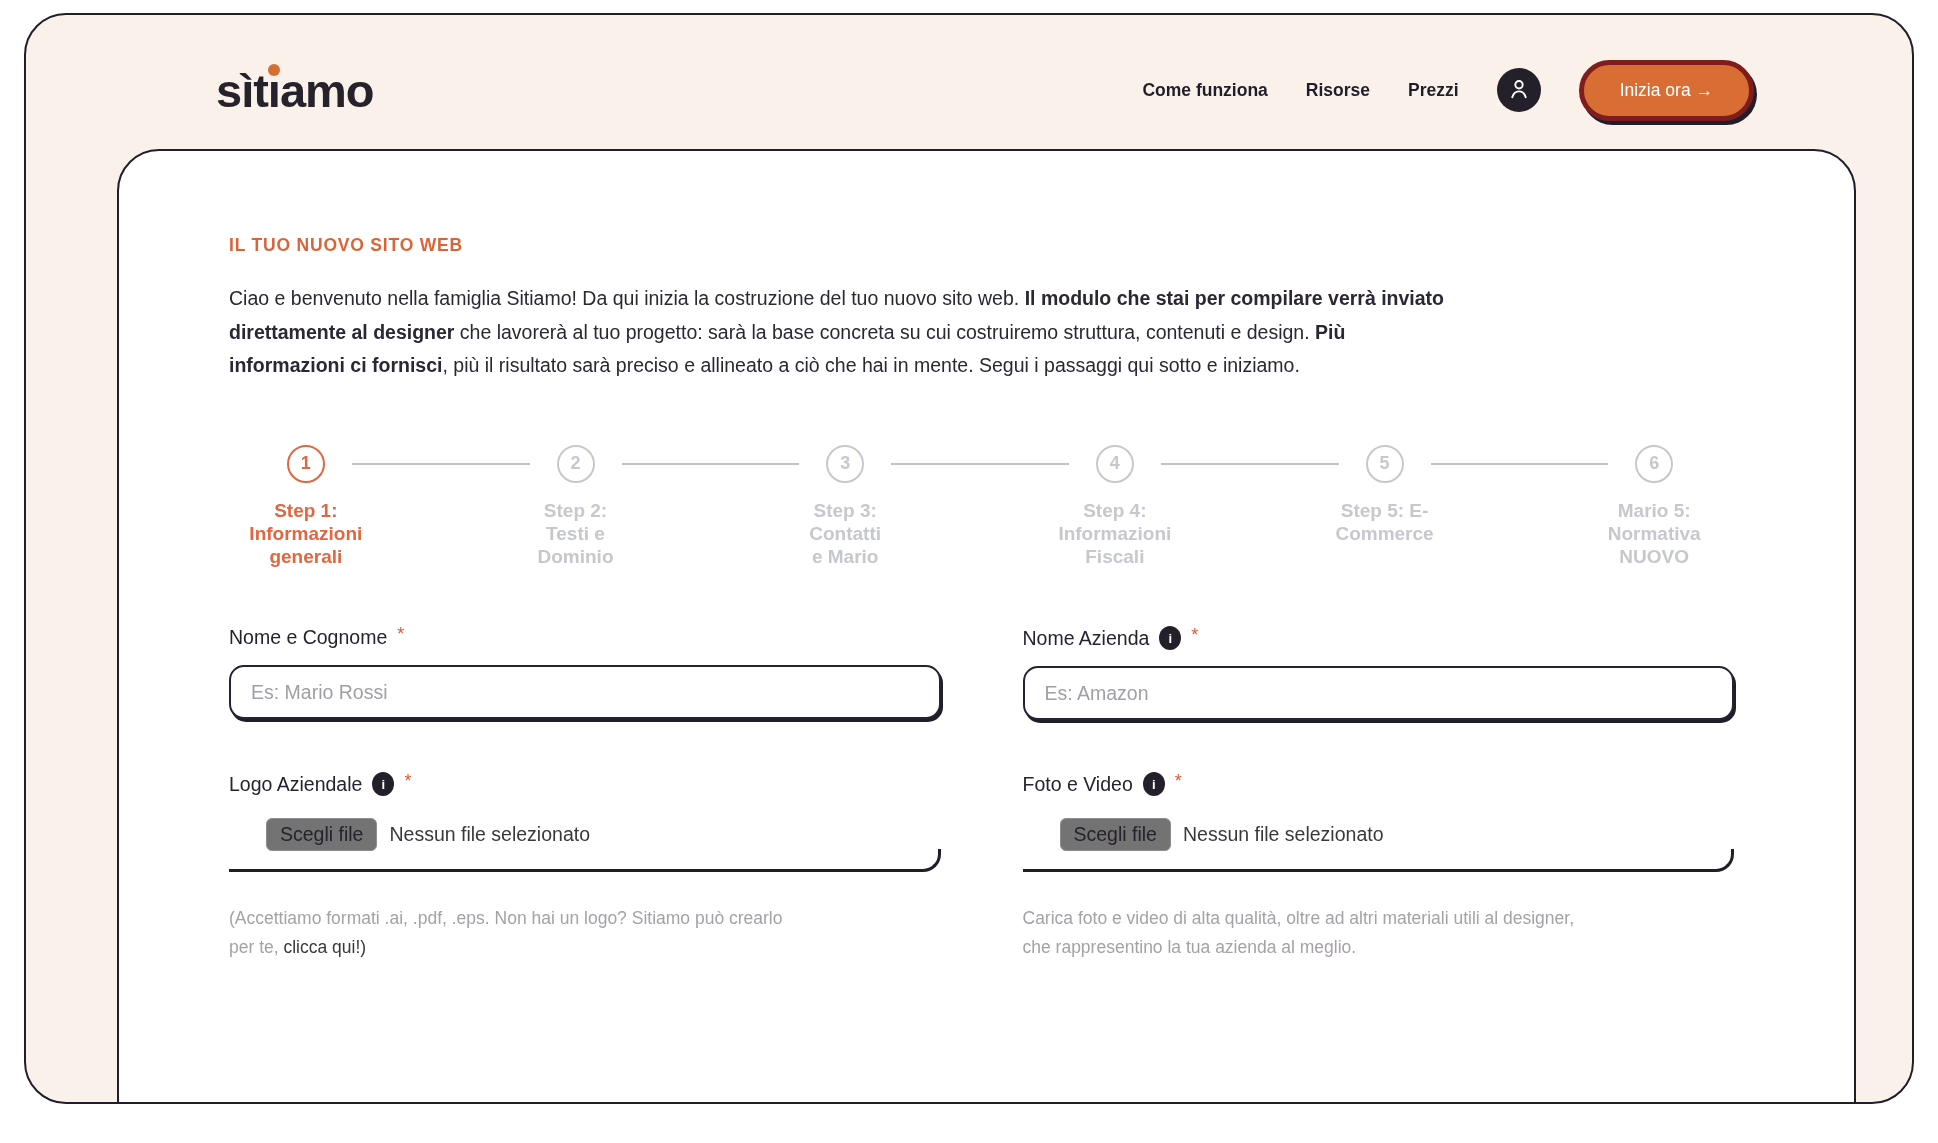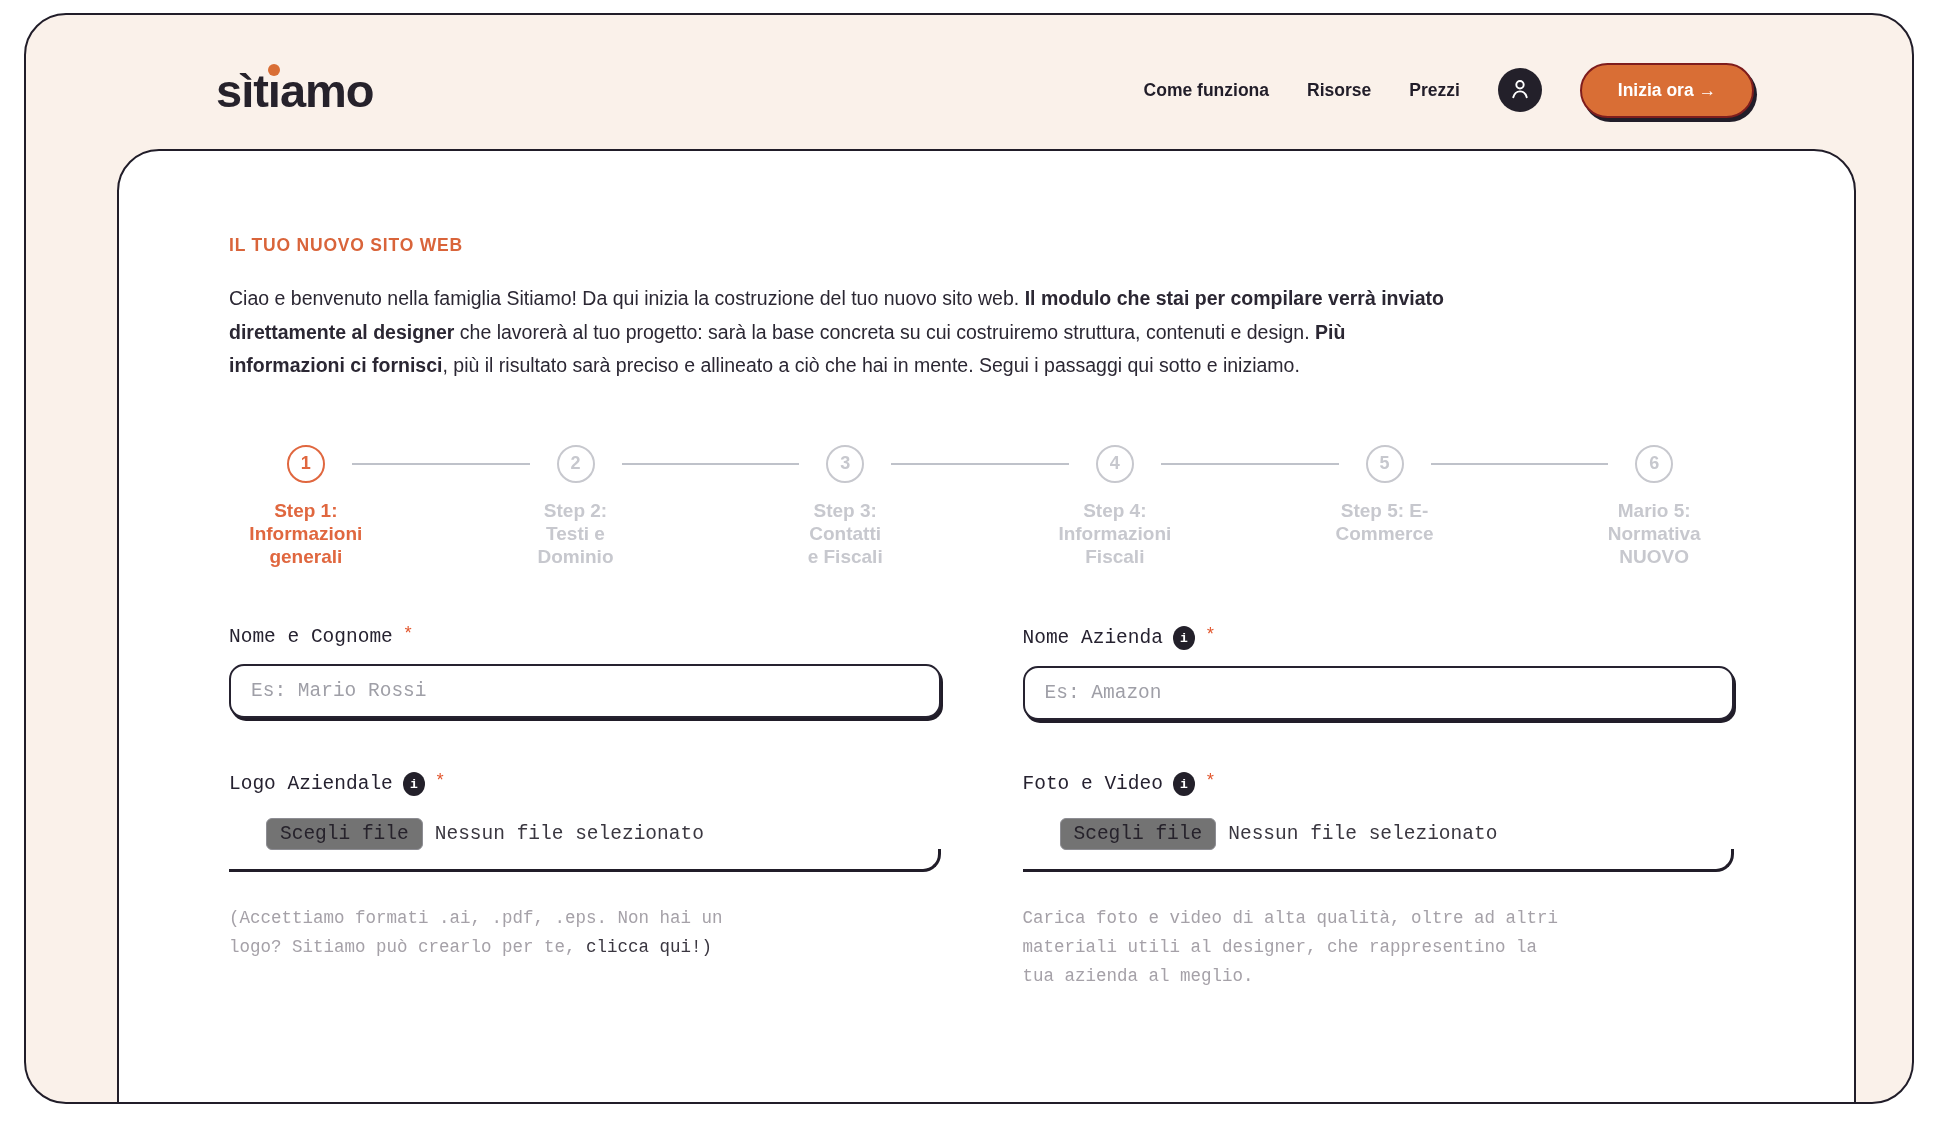--- a/index.html
+++ b/index.html
@@ -13,22 +13,22 @@
   .header { display:flex; align-items:center; justify-content:space-between;
     padding:30px 158px 0 190px; height:120px; }
   .logo { font-size:47px; font-weight:800; letter-spacing:-1px; color:#26222b; cursor:pointer; }
   .logo .dot-i { position:relative; display:inline-block; }
   .logo .dot-i::after { content:''; position:absolute; left:50%; transform:translateX(-50%);
     top:1px; width:12px; height:12px; border-radius:50%; background:#d96e35; }
   .nav { display:flex; align-items:center; gap:38px; }
   .nav a { font-size:17.5px; font-weight:700; color:#211d29; text-decoration:none; cursor:pointer; }
   .avatar { width:44px; height:44px; border-radius:50%; background:#23202a; display:flex;
     align-items:center; justify-content:center; cursor:pointer; }
-  .cta { background:#d96e35; color:#fff; font-size:17.5px; font-weight:700;
-    border:2px solid #7f1d1d; border-radius:999px; padding:15px 36px;
+  .cta { background:#d96e35; color:#fff; font-size:17.5px; font-weight:400;
+    border:5px solid #7f1d1d; border-radius:999px; padding:15px 36px;
     box-shadow:3px 4px 0 #211d29; cursor:pointer; font-family:inherit; }
 
   
   .card { margin:14px 56px 0 91px; background:#ffffff; border:2px solid #211d29;
     border-radius:42px; min-height:1000px; padding:84px 120px 60px 110px; }
 
   .eyebrow { color:#d9643a; font-size:17.5px; font-weight:800; letter-spacing:.8px; }
   .title { margin-top:22px; font-size:46px; font-weight:800; letter-spacing:-.5px; color:#2b2733; }
   .intro { margin-top:26px; font-size:19.5px; line-height:1.72; max-width:1220px; color:#2b2733; }
   .intro b { font-weight:800; }
@@ -40,21 +40,21 @@
     left:calc(-50% + 46px); width:calc(100% - 92px); height:2px; background:#bfc2ca; }
   .step-circle { width:38px; height:38px; border-radius:50%; border:2px solid #c7c8ce;
     display:flex; align-items:center; justify-content:center; font-size:18px; font-weight:700;
     color:#c7c8ce; background:#fff; }
   .step-label { margin-top:16px; font-size:19px; font-weight:700; line-height:1.22;
     color:#c7c8ce; text-align:center; }
   .step.active .step-circle { border-color:#e0673f; color:#e0673f; }
   .step.active .step-label { color:#e0673f; }
 
   
-  .form-grid { display:grid; grid-template-columns:1fr 1fr; column-gap:82px; margin-top:58px;font-family:Liberation Mono, monospace; }
+  .form-grid { display:grid; grid-template-columns:1fr 1fr; column-gap:82px; margin-top:58px; }
   .field-label { display:flex; align-items:center; gap:10px; font-size:19.5px; color:#262230; }
   .info-badge { width:22px; height:24px; border-radius:50%; background:#23202a; color:#fff;
     font-size:13px; font-weight:800; display:inline-flex; align-items:center; justify-content:center;
     cursor:pointer; font-style:normal; }
   .req { color:#e2572e; font-size:18px; position:relative; top:-3px; }
   .text-input { margin-top:16px; width:100%; height:54px; border:2px solid #262230;
     border-radius:15px; padding:0 20px; font-size:19.5px; font-family:inherit; color:#0369a1;
     background:#fff; box-shadow:2px 3px 0 #211d29; outline:none; }
   .text-input::placeholder { color:#9f9fa7; }
   .field-cell { margin-bottom:52px; }
@@ -105,21 +105,21 @@
       <div class="step active">
         <div class="step-circle">1</div>
         <div class="step-label"><span>Step 1:</span><br><span>Informazioni</span><br><span>generali</span></div>
       </div>
       <div class="step">
         <div class="step-circle">2</div>
         <div class="step-label"><span>Step 2:</span><br><span>Testi e</span><br><span>Dominio</span></div>
       </div>
       <div class="step">
         <div class="step-circle">3</div>
-        <div class="step-label"><span>Step 3:</span><br><span>Contatti</span><br><span>e Fiscali</span></div>
+        <div class="step-label"><span>Step 3:</span><br><span>Contatti</span><br><span>e Mario</span></div>
       </div>
       <div class="step">
         <div class="step-circle">4</div>
         <div class="step-label"><span>Step 4:</span><br><span>Informazioni</span><br><span>Fiscali</span></div>
       </div>
       <div class="step">
         <div class="step-circle">5</div>
         <div class="step-label"><span>Step 5: E-</span><br><span>Commerce</span></div>
       </div>
       <div class="step">

